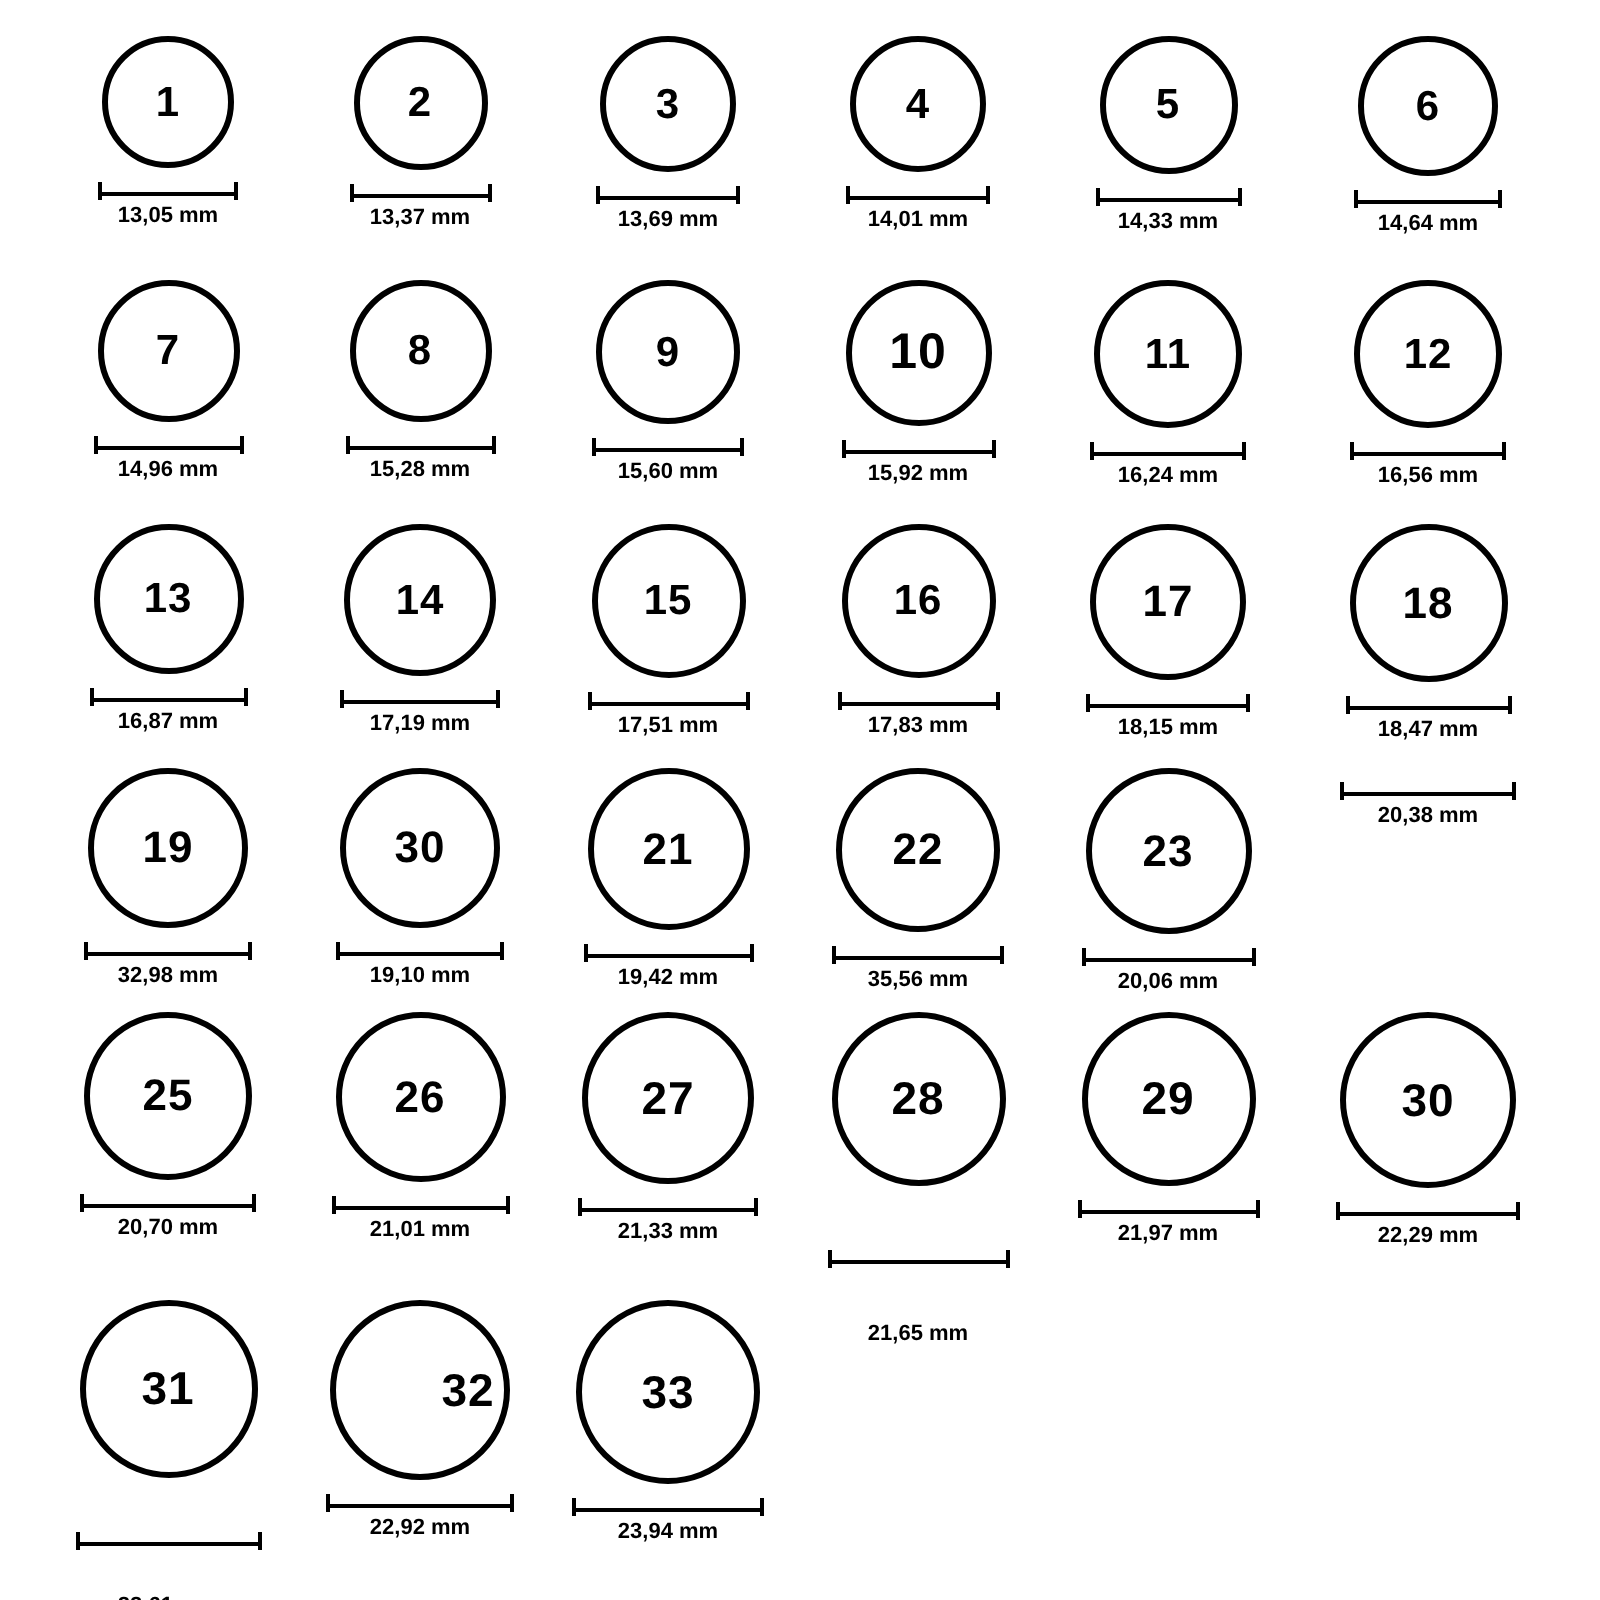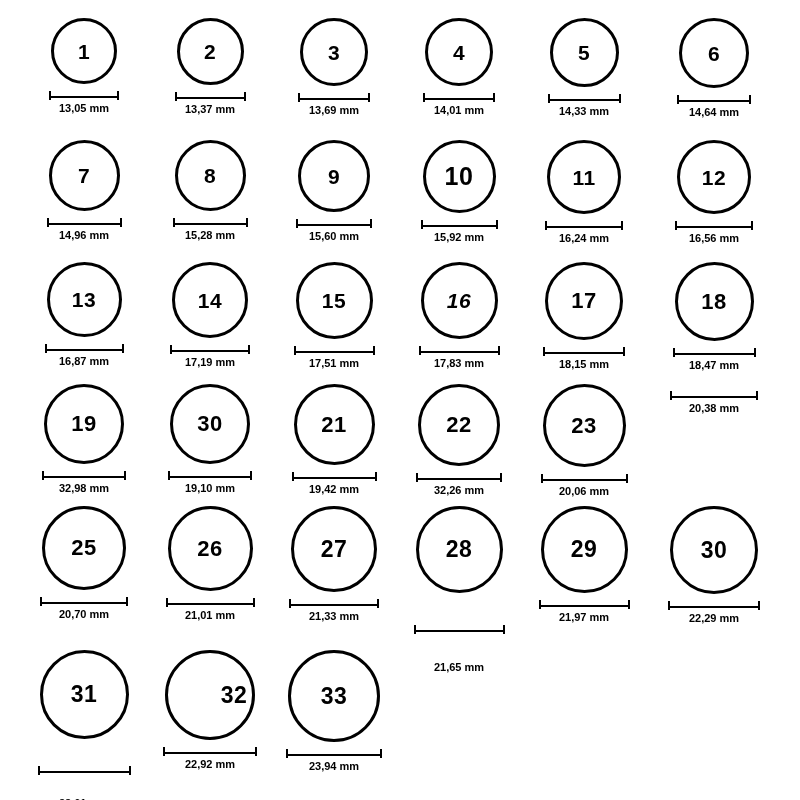--- a/index.html
+++ b/index.html
@@ -171,21 +171,21 @@
     </div>
     <div class="ring-cell" style="left: 274px; top: 262px; width: 120px;">
       <div class="circle" style="width: 77px; height: 77px;">
         <span class="circle-label" style="font-size: 21px;">15</span>
       </div>
       <div class="dim" style="width: 81px;"></div>
       <div class="dim-label">17,51 mm</div>
     </div>
     <div class="ring-cell" style="left: 399px; top: 262px; width: 120px;">
       <div class="circle" style="width: 77px; height: 77px;">
-        <span class="circle-label" style="font-size: 21px; font-style: italic;">16</span>
+        <span class="circle-label" style="font-size: 21px;">16</span>
       </div>
       <div class="dim" style="width: 81px;"></div>
       <div class="dim-label">17,83 mm</div>
     </div>
     <div class="ring-cell" style="left: 524px; top: 262px; width: 120px;">
       <div class="circle" style="width: 78px; height: 78px;">
         <span class="circle-label" style="font-size: 22px;">17</span>
       </div>
       <div class="dim" style="width: 82px;"></div>
       <div class="dim-label">18,15 mm</div>
@@ -216,21 +216,21 @@
         <span class="circle-label" style="font-size: 22px;">21</span>
       </div>
       <div class="dim" style="width: 85px;"></div>
       <div class="dim-label">19,42 mm</div>
     </div>
     <div class="ring-cell" style="left: 399px; top: 384px; width: 120px;">
       <div class="circle" style="width: 82px; height: 82px;">
         <span class="circle-label" style="font-size: 22px;">22</span>
       </div>
       <div class="dim" style="width: 86px;"></div>
-      <div class="dim-label">32,26 mm</div>
+      <div class="dim-label">35,56 mm</div>
     </div>
     <div class="ring-cell" style="left: 524px; top: 384px; width: 120px;">
       <div class="circle" style="width: 83px; height: 83px;">
         <span class="circle-label" style="font-size: 22px;">23</span>
       </div>
       <div class="dim" style="width: 87px;"></div>
       <div class="dim-label">20,06 mm</div>
     </div>
     <div class="ring-cell" style="left: 654px; top: 384px; width: 120px;">
       <div class="dim" style="width: 88px;"></div>

